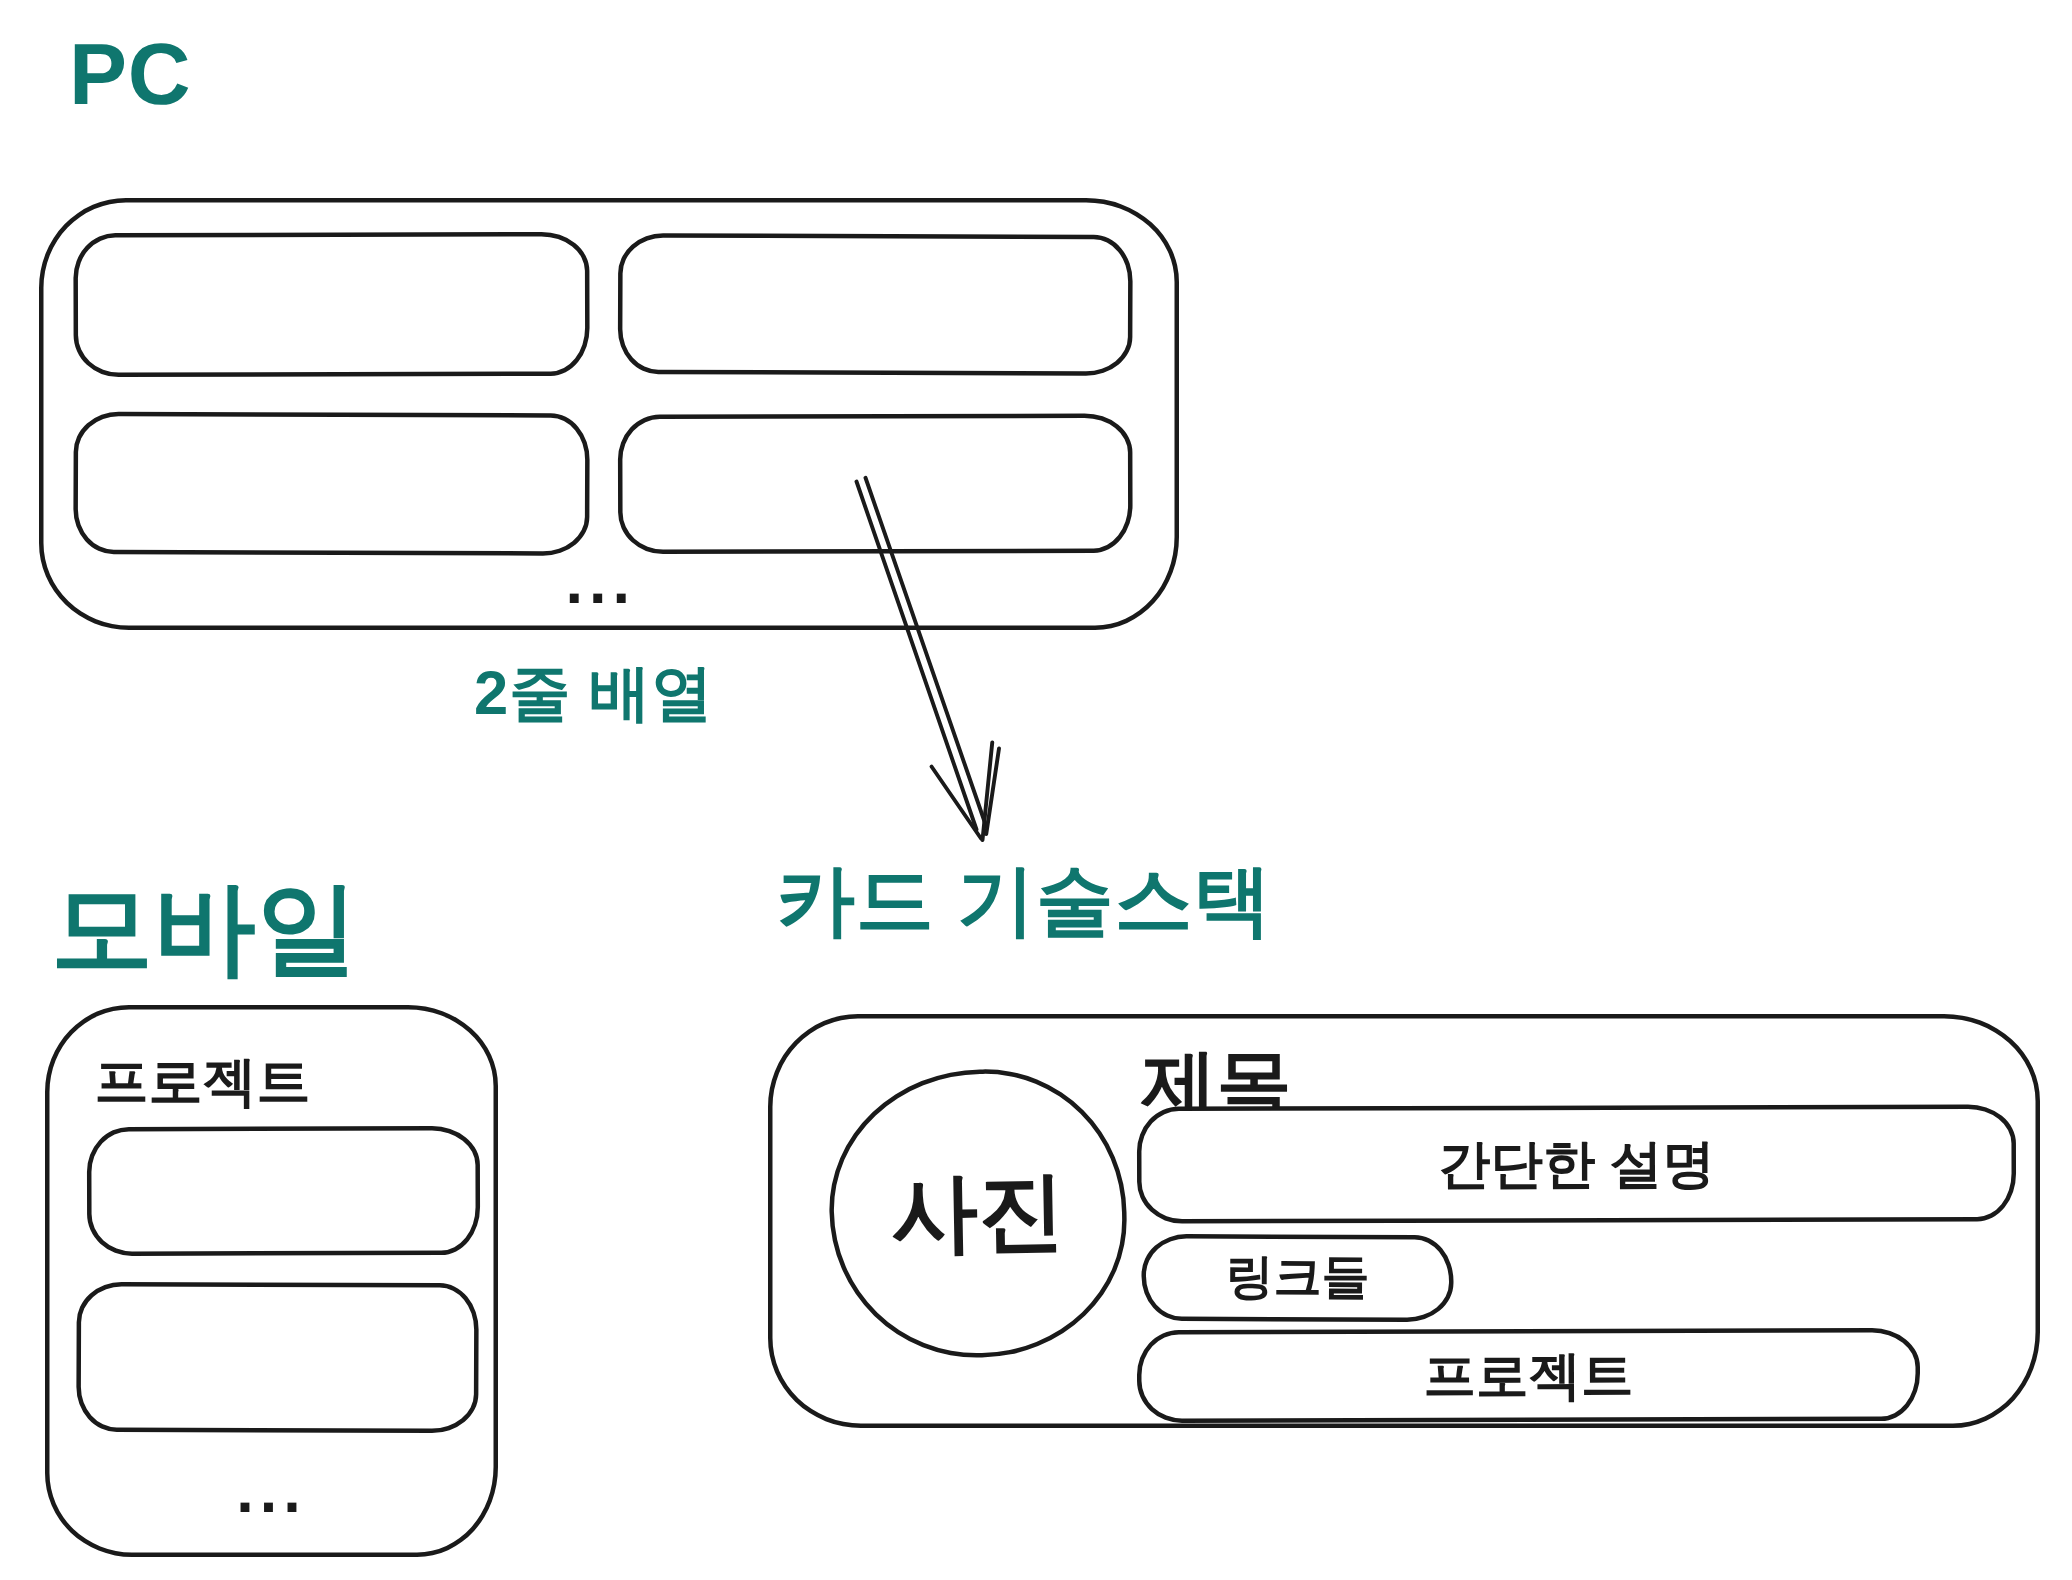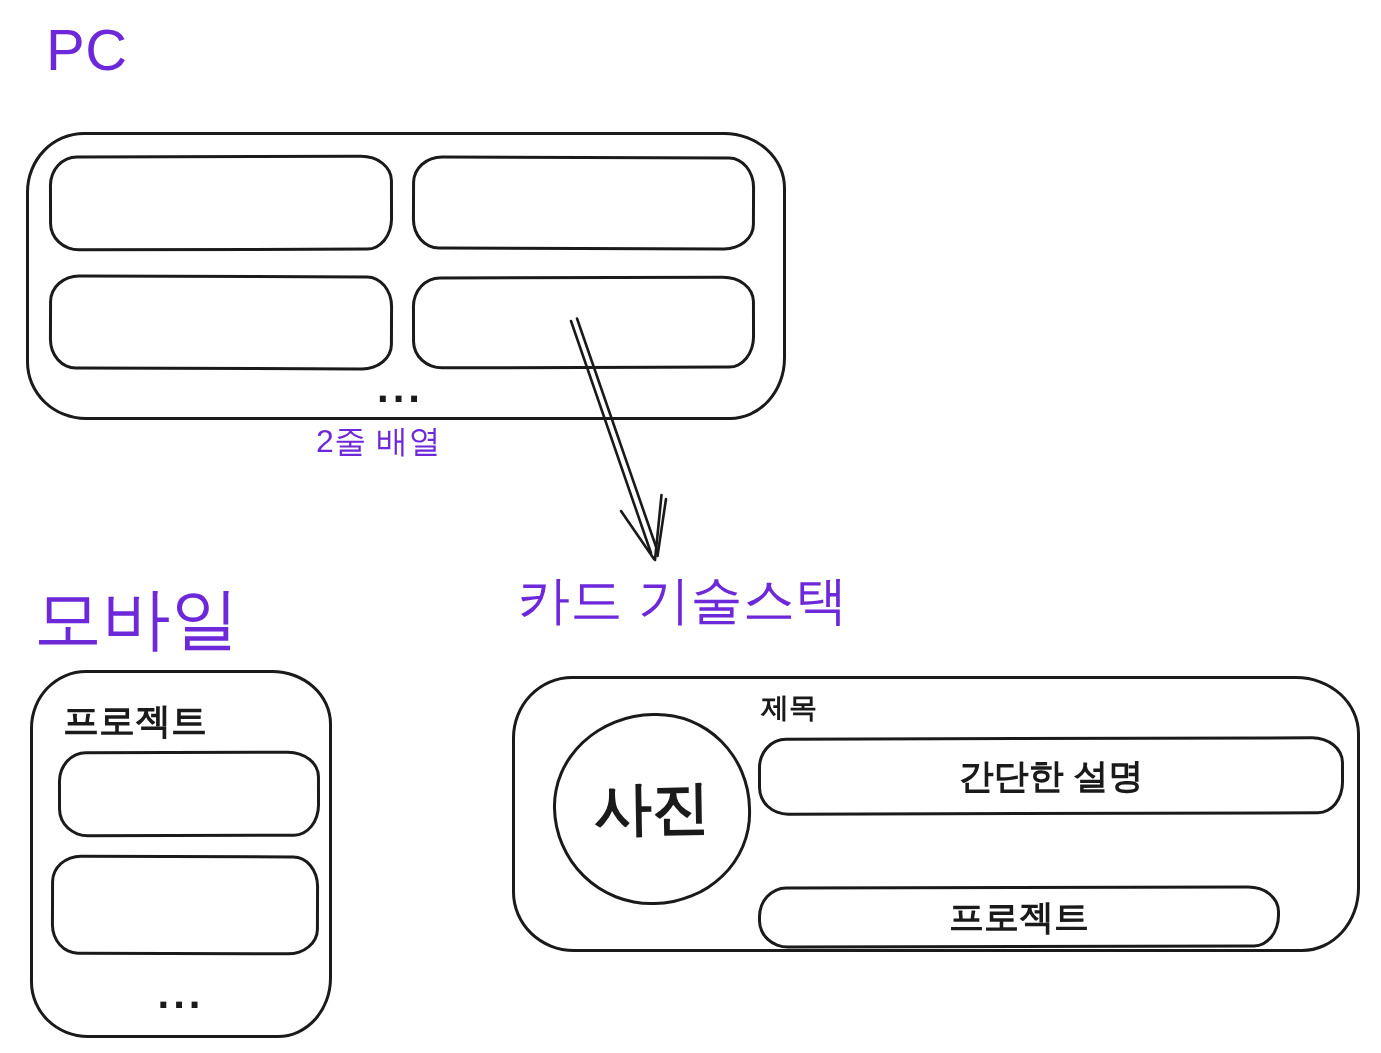--- a/index.html
+++ b/index.html
@@ -6,22 +6,22 @@
   html, body {
     width: 1381px; height: 1053px;
     background: #ffffff;
     font-family: "Liberation Sans", "DejaVu Sans", sans-serif;
     color: #1a1a1a;
     overflow: hidden;
     position: relative;
   }
   .abs { position: absolute; }
   .heading {
-    font-weight: 400;
-    color: #6d28d9;
+    font-weight: 700;
+    color: #0f766e;
     letter-spacing: 0.5px;
     white-space: nowrap;
   }
   .sketch-box {
     position: absolute;
     border: 3px solid #1a1a1a;
     background: #ffffff;
   }
   .wobble-a { border-radius: 28px 32px 26px 30px / 30px 26px 32px 28px; transform: rotate(-0.15deg); }
   .wobble-b { border-radius: 30px 26px 31px 27px / 27px 31px 26px 30px; transform: rotate(0.2deg); }
@@ -37,40 +37,40 @@
   svg { position: absolute; left: 0; top: 0; pointer-events: none; }
 
   
   #pc-title     { left: 46px;  top: 16px;  font-size: 58px; }
   #pc-container { left: 26px;  top: 132px; width: 760px; height: 288px; border-radius: 58px 62px 56px 60px / 60px 56px 62px 58px; }
   #pc-box-1 { left: 20px;  top: 20px;  width: 344px; height: 96px; }
   #pc-box-2 { left: 383px; top: 21px;  width: 343px; height: 94px; }
   #pc-box-3 { left: 20px;  top: 140px; width: 344px; height: 95px; }
   #pc-box-4 { left: 383px; top: 141px; width: 343px; height: 93px; }
   #pc-ellipsis { left: 348px; top: 232px; font-size: 42px; }
-  #pc-caption  { left: 316px; top: 420px; font-size: 32px; }
+  #pc-caption  { left: 316px; top: 435px; font-size: 41px; }
 
   
   #mobile-title     { left: 34px; top: 574px; font-size: 68px; }
   #mobile-container { left: 30px; top: 670px; width: 302px; height: 368px; border-radius: 56px 60px 54px 58px / 58px 54px 60px 56px; }
   #mobile-label  { left: 30px; top: 24px;  font-size: 36px; }
   #mobile-box-1  { left: 25px; top: 78px;  width: 262px; height: 86px; }
   #mobile-box-2  { left: 18px; top: 182px; width: 268px; height: 100px; }
   #mobile-ellipsis { left: 0; right: 0; top: 300px; font-size: 42px; text-align: center; position: absolute; }
 
   
   #card-title     { left: 518px; top: 566px; font-size: 52px; }
   #card-container { left: 512px; top: 676px; width: 848px; height: 276px; border-radius: 60px 64px 58px 62px / 62px 58px 64px 60px; }
   #card-photo-circle {
     left: 38px; top: 34px; width: 198px; height: 192px;
     border-radius: 52% 48% 50% 50% / 49% 51% 48% 52%;
     font-size: 58px; font-weight: 600;
     transform: rotate(-1deg);
   }
-  #card-heading  { left: 246px; top: 10px; font-size: 28px; }
+  #card-heading  { left: 246px; top: 10px; font-size: 50px; }
   #card-desc-box  { left: 243px; top: 58px;  width: 586px; height: 78px; font-size: 35px; }
   #card-links-box { left: 246px; top: 144px; width: 208px; height: 58px; font-size: 32px; }
   #card-tech-box  { left: 243px; top: 207px; width: 522px; height: 62px; font-size: 35px; }
   .card-field-label { font-weight: 600; white-space: nowrap; }
 </style>
 </head>
 <body>
 
 <div class="abs heading" id="pc-title">PC</div>
 
@@ -106,16 +106,19 @@
 <div class="abs heading" id="card-title">카드 기술스택</div>
 
 <div class="sketch-box container-round" id="card-container">
   <div class="sketch-box centered-flex" id="card-photo-circle">
     <span class="card-field-label">사진</span>
   </div>
   <div class="abs label" id="card-heading">제목</div>
   <div class="sketch-box wobble-a centered-flex" id="card-desc-box">
     <span class="card-field-label">간단한 설명</span>
   </div>
+  <div class="sketch-box wobble-b centered-flex" id="card-links-box">
+    <span class="card-field-label">링크들</span>
+  </div>
   <div class="sketch-box wobble-a centered-flex" id="card-tech-box">
     <span class="card-field-label">프로젝트</span>
   </div>
 </div>
 
 </body></html>

